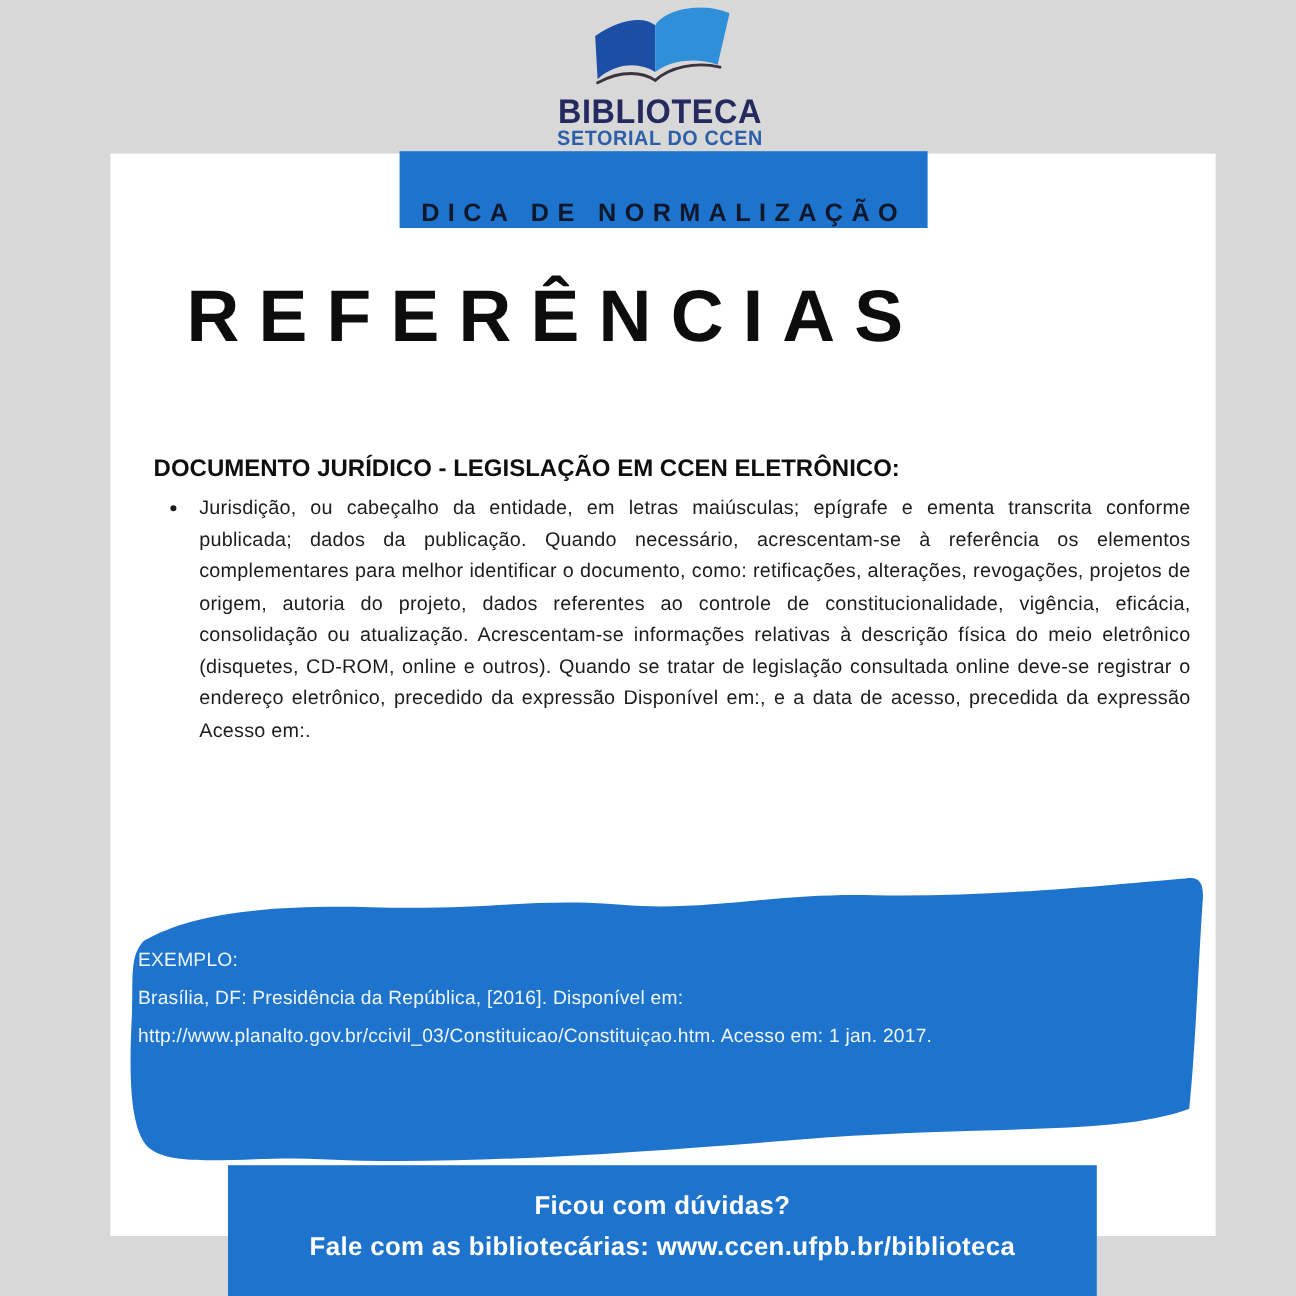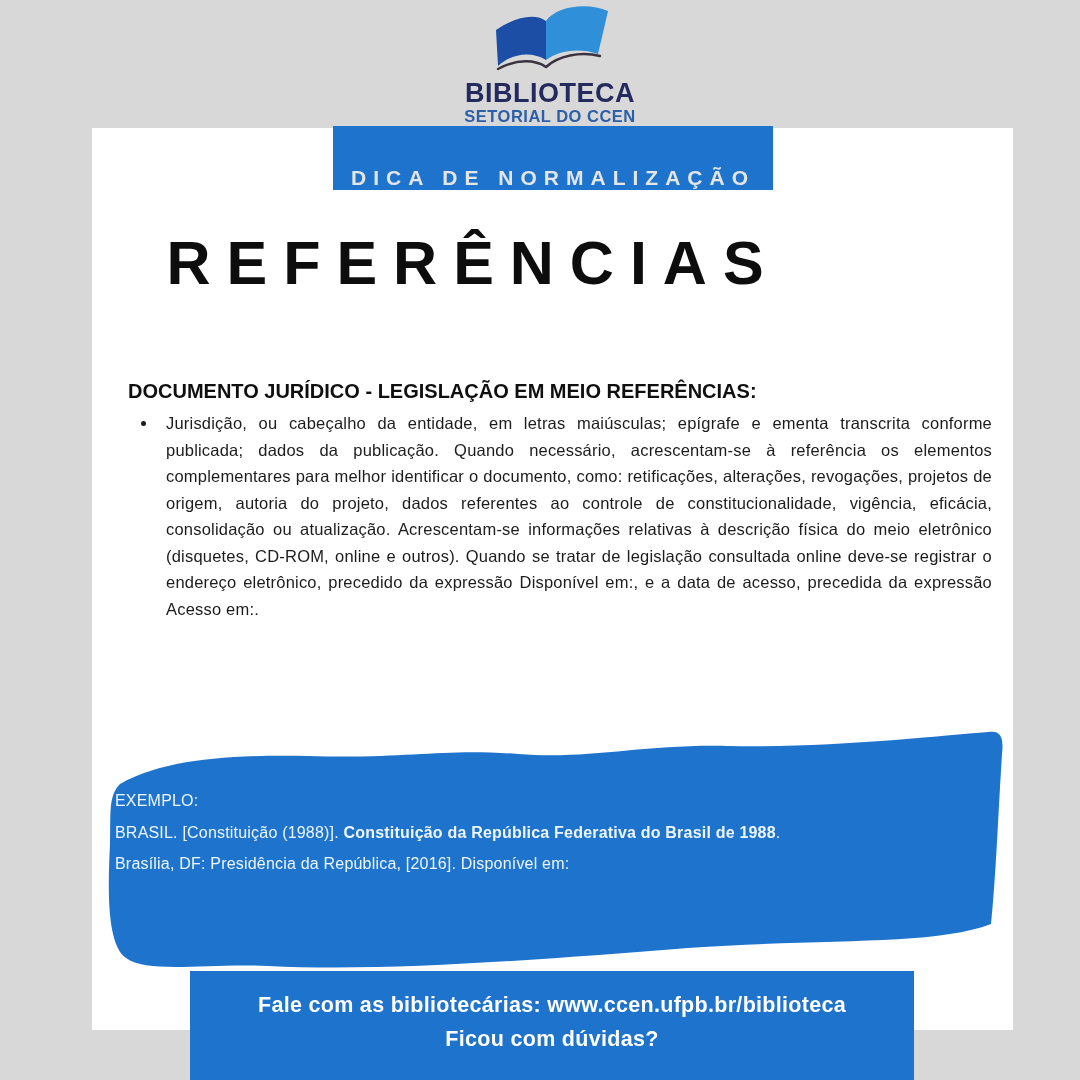--- a/index.html
+++ b/index.html
@@ -20,26 +20,26 @@
     line-height:19px;transform:scaleY(1.05);
   }
   
   .card{position:absolute;left:92px;top:128px;width:921px;height:902px;background:#ffffff;}
   
   .tip-banner{
     position:absolute;left:333px;top:126px;width:440px;height:64px;
     background:#1e73cd;display:flex;align-items:center;justify-content:center;
   }
   .tip-banner span{
-    color:#e5e5e5;font-weight:bold;font-size:21px;letter-spacing:7px;margin-top:40px;
+    color:#0f172a;font-weight:bold;font-size:21px;letter-spacing:7px;margin-top:40px;
   }
   
   .big-title{
     position:absolute;left:0;top:226px;width:924px;text-align:center;
-    color:#0d0d0d;font-weight:bold;font-size:61px;line-height:74px;letter-spacing:16px;padding-left:11px;
+    color:#0d0d0d;font-weight:bold;font-size:61px;line-height:74px;letter-spacing:16px;
   }
   
   .content{position:absolute;left:128px;top:378px;width:864px;color:#1c1c1c;}
   .sec-heading{
     font-weight:bold;font-size:20px;color:#0f0f0f;margin:0 0 6px 0;line-height:26px;
   }
   ul.bullets{margin:0 0 10px 0;padding-left:30px;}
   ul.bullets li{
     font-size:16.5px;line-height:26.5px;text-align:justify;padding-left:8px;
     letter-spacing:.2px;
@@ -78,21 +78,21 @@
 
 <div class="tip-banner">
   <span>DICA DE NORMALIZAÇÃO</span>
 </div>
 
 <div class="big-title">
   <div>REFERÊNCIAS</div>
 </div>
 
 <div class="content">
-  <div class="sec-heading">DOCUMENTO JURÍDICO - LEGISLAÇÃO EM MEIO REFERÊNCIAS:</div>
+  <div class="sec-heading">DOCUMENTO JURÍDICO - LEGISLAÇÃO EM CCEN ELETRÔNICO:</div>
   <ul class="bullets">
     <li>Jurisdição, ou cabeçalho da entidade, em letras maiúsculas; epígrafe e ementa transcrita conforme publicada; dados da publicação. Quando necessário, acrescentam-se à referência os elementos complementares para melhor identificar o documento, como: retificações, alterações, revogações, projetos de origem, autoria do projeto, dados referentes ao controle de constitucionalidade, vigência, eficácia, consolidação ou atualização. Acrescentam-se informações relativas à descrição física do meio eletrônico (disquetes, CD-ROM, online e outros). Quando se tratar de legislação consultada online deve-se registrar o endereço eletrônico, precedido da expressão Disponível em:, e a data de acesso, precedida da expressão Acesso em:.</li>
   </ul>
 </div>
 
 <div class="blob-wrap">
   <svg width="925" height="262" viewBox="0 0 925 262" aria-hidden="true">
     <path d="M 32,58
              C 70,36 130,28 220,30
              C 320,33 355,22 430,28
@@ -103,20 +103,20 @@
              C 845,220 740,212 600,222
              C 460,233 300,246 180,240
              C 120,237 60,248 38,232
              C 18,218 20,160 22,118
              C 23,88 20,70 32,58 Z" fill="#1e73cd"></path>
   </svg>
 </div>
 
 <div class="example-text">
   <div>EXEMPLO:</div>
-  <div><span>BRASIL. [Constituição (1988)]. </span><span class="bold">Constituição da República Federativa do Brasil de 1988</span><span>.</span></div>
   <div>Brasília, DF: Presidência da República, [2016]. Disponível em:</div>
+  <div>http://www.planalto.gov.br/ccivil_03/Constituicao/Constituiçao.htm. Acesso em: 1 jan. 2017.</div>
 </div>
 
 <div class="footer-banner">
+  <div>Ficou com dúvidas?</div>
   <div>Fale com as bibliotecárias: www.ccen.ufpb.br/biblioteca</div>
-  <div>Ficou com dúvidas?</div>
 </div>
 
 </body></html>

